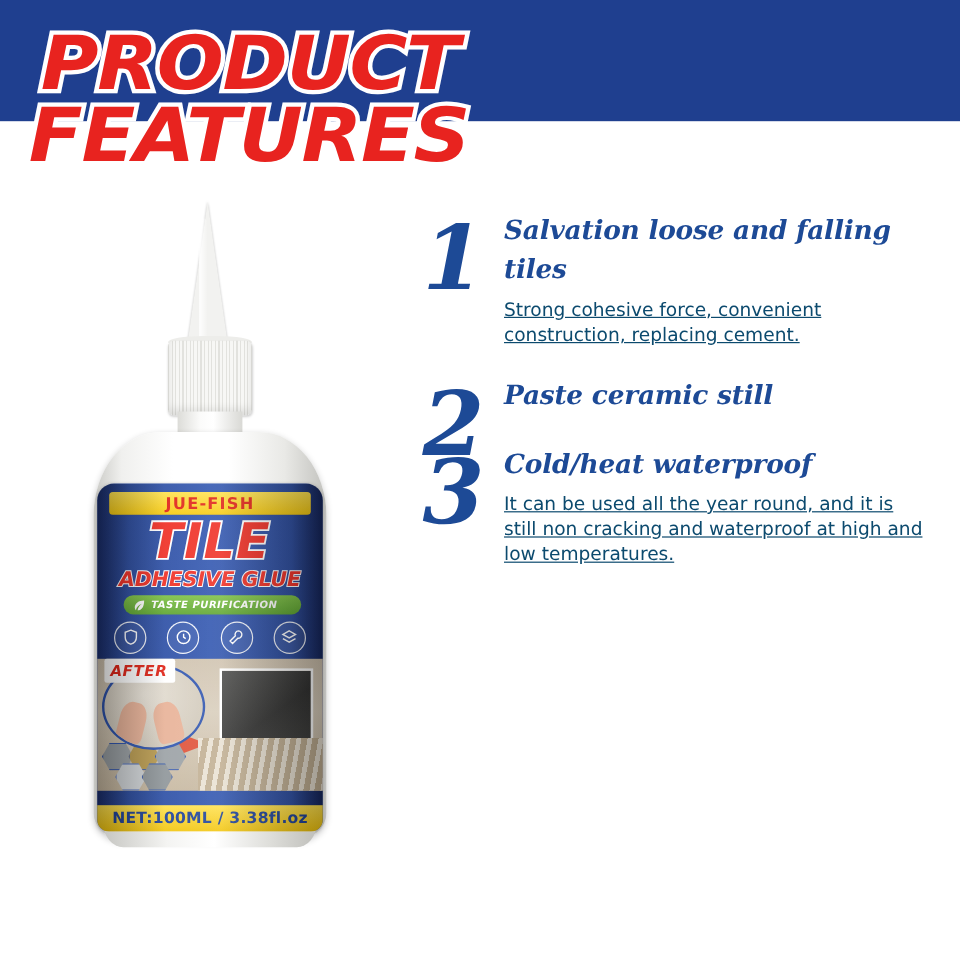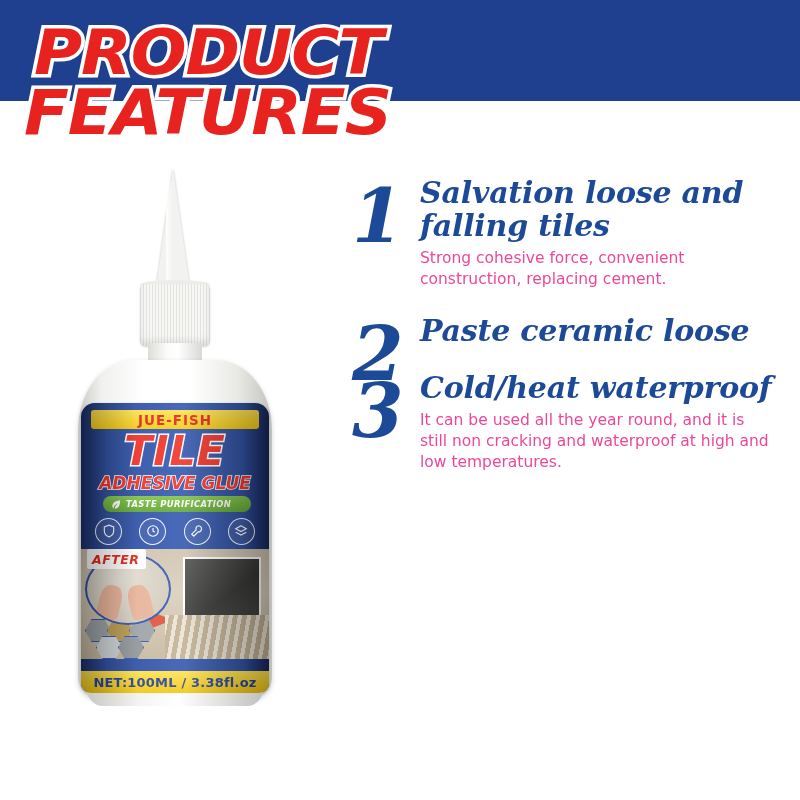--- a/index.html
+++ b/index.html
@@ -41,30 +41,31 @@
     position:absolute;left:0;top:2px;width:58px;
     font-family:"DejaVu Serif","Liberation Serif",serif;
     font-style:italic;font-weight:bold;
     font-size:74px;line-height:76px;
     color:#1d4a96;
     text-align:left;
   }
   .f-head{
     font-family:"DejaVu Serif","Liberation Serif",serif;
     font-style:italic;font-weight:bold;
-    font-size:30px;line-height:33px;
+    font-size:22px;line-height:33px;
     color:#1d4a96;
     margin:0 0 6px 0;
     letter-spacing:-0.2px;
   }
   .f-body{
     font-family:"DejaVu Sans","Liberation Sans",sans-serif;
     font-size:15.5px;line-height:21px;
-    color:#ec4899;
+    color:#0c4a6e;
     margin:0;
+    text-decoration:underline;
   }
   .feature-2{margin-top:6px;}
   .feature-3{margin-top:4px;}
 
   
   .bottle{position:absolute;left:60px;top:160px;width:230px;height:545px;}
 
   .nozzle{
     position:absolute;left:96px;top:8px;width:0;height:0;
     border-left:17px solid transparent;
@@ -332,21 +333,21 @@
   <div class="features">
 
     <div class="feature feature-1">
       <div class="f-num">1</div>
       <h2 class="f-head">Salvation loose and falling tiles</h2>
       <p class="f-body">Strong cohesive force, convenient construction, replacing cement.</p>
     </div>
 
     <div class="feature feature-2">
       <div class="f-num">2</div>
-      <h2 class="f-head">Paste ceramic loose</h2>
+      <h2 class="f-head">Paste ceramic still</h2>
     </div>
 
     <div class="feature feature-3">
       <div class="f-num">3</div>
       <h2 class="f-head">Cold/heat waterproof</h2>
       <p class="f-body">It can be used all the year round, and it is still non cracking and waterproof at high and low temperatures.</p>
     </div>
 
   </div>
 

